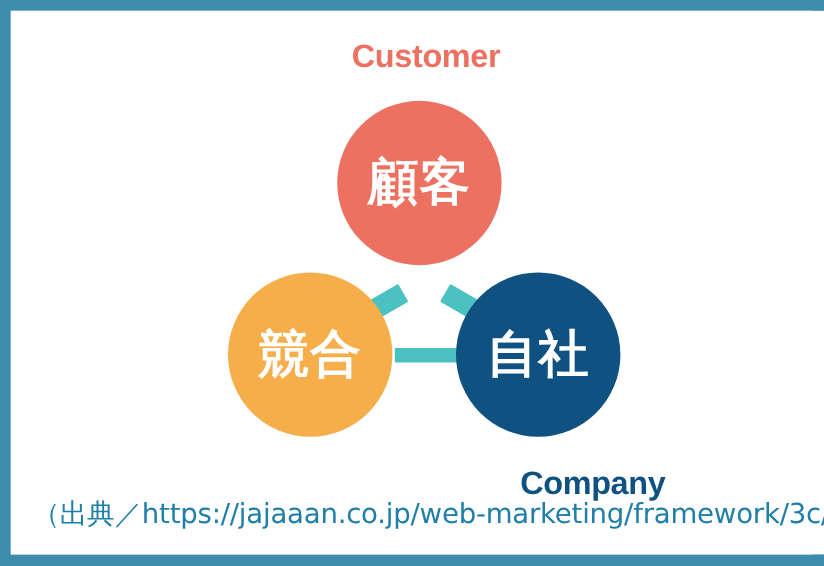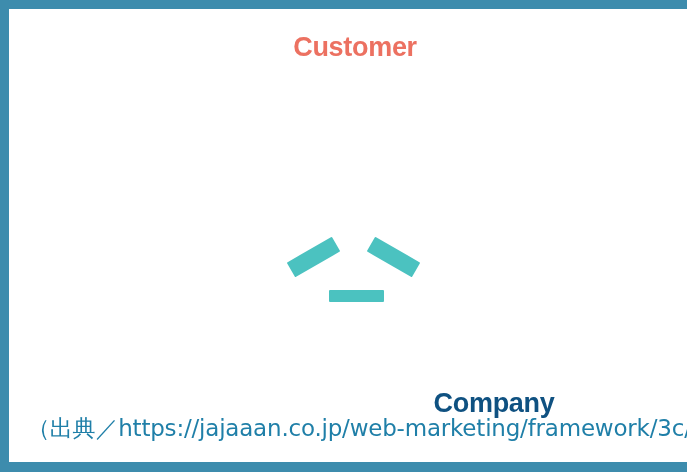--- a/index.html
+++ b/index.html
@@ -132,21 +132,30 @@
   <div class="frame-bar frame-bottom" style="background: rgb(61, 140, 173);"></div>
 
   <div class="canvas" style="background: rgb(255, 255, 255); padding-left: 24px;">
 
     <div class="en-label label-customer" style="color: rgb(236, 113, 97);">Customer</div>
 
     <div class="connector connector-left" style="background: rgb(75, 194, 192);"></div>
     <div class="connector connector-right" style="background: rgb(75, 194, 192);"></div>
     <div class="connector connector-bottom" style="background: rgb(75, 194, 192);"></div>
 
+    <div class="node-circle circle-customer" style="background: rgb(236, 113, 97);">
+      <span class="jp-label">顧客</span>
+    </div>
 
+    <div class="node-circle circle-competitor" style="background: rgb(245, 174, 74);">
+      <span class="jp-label">競合</span>
+    </div>
 
+    <div class="node-circle circle-company" style="background: rgb(15, 81, 129);">
+      <span class="jp-label">自社</span>
+    </div>
 
     <div class="en-label label-company" style="color: rgb(15, 81, 129); margin-top: 11px;">Company</div>
 
     <div class="caption" style="color: rgb(31, 127, 168);">（出典／https://jajaaan.co.jp/web-marketing/framework/3c/）</div>
 
   </div>
 </div>
 
 </body></html>

